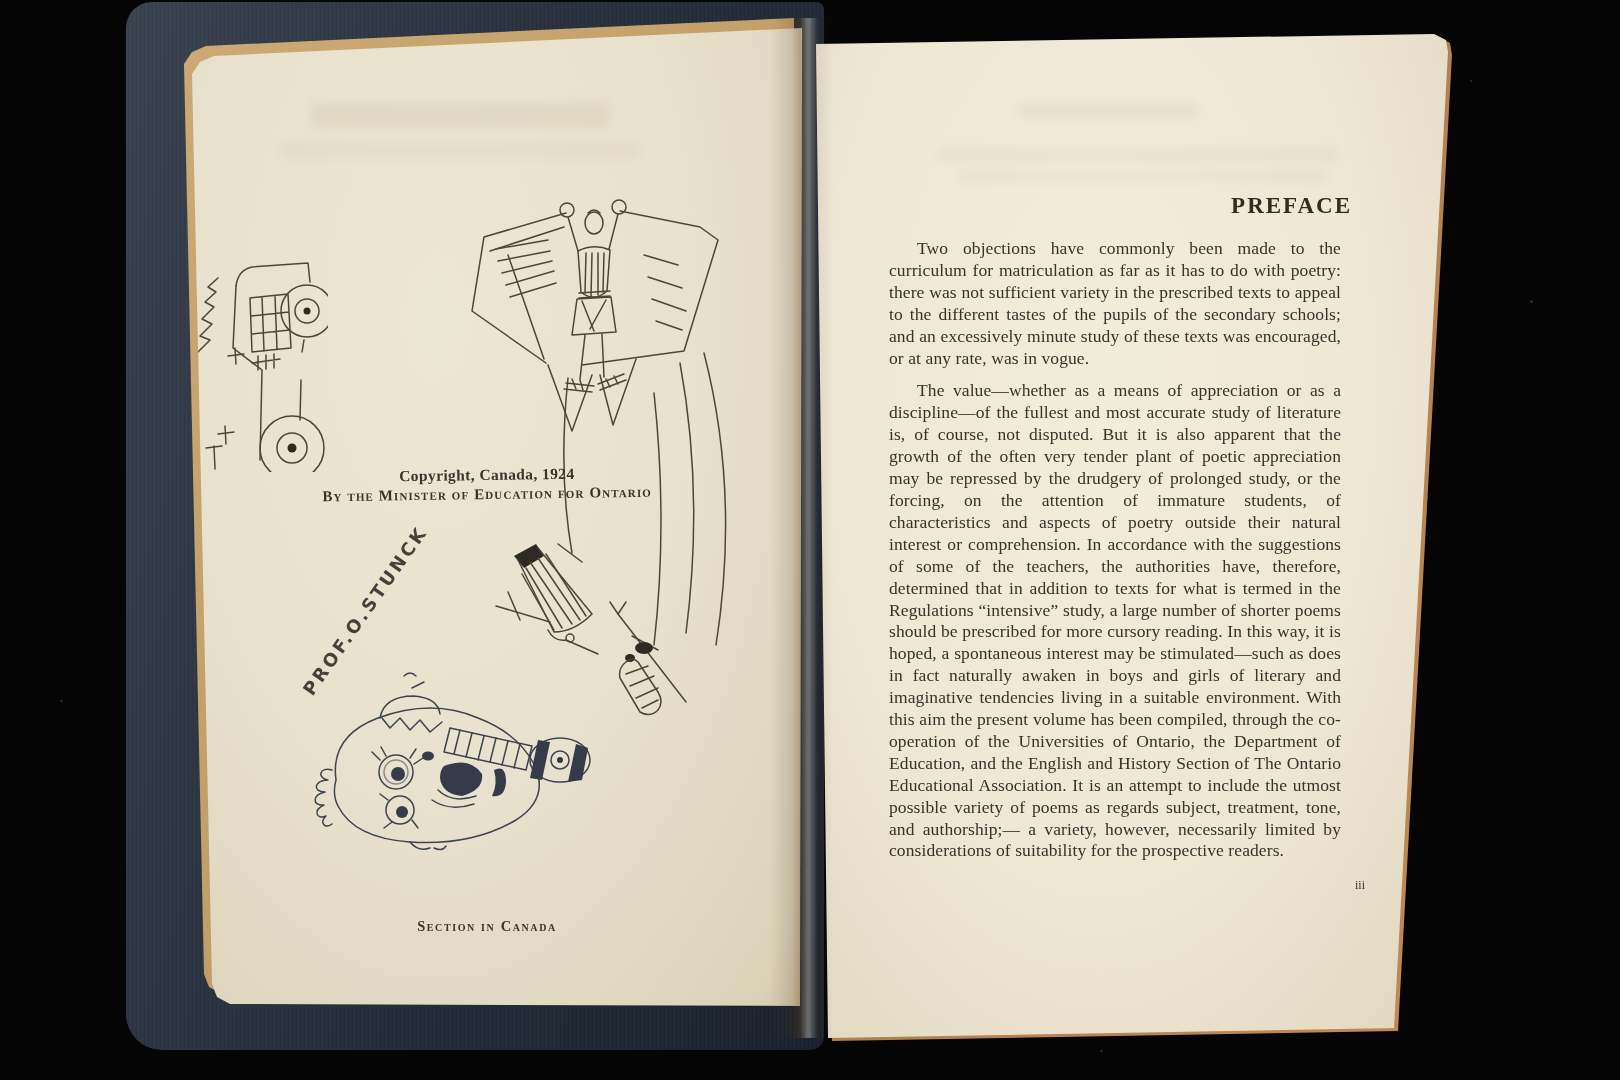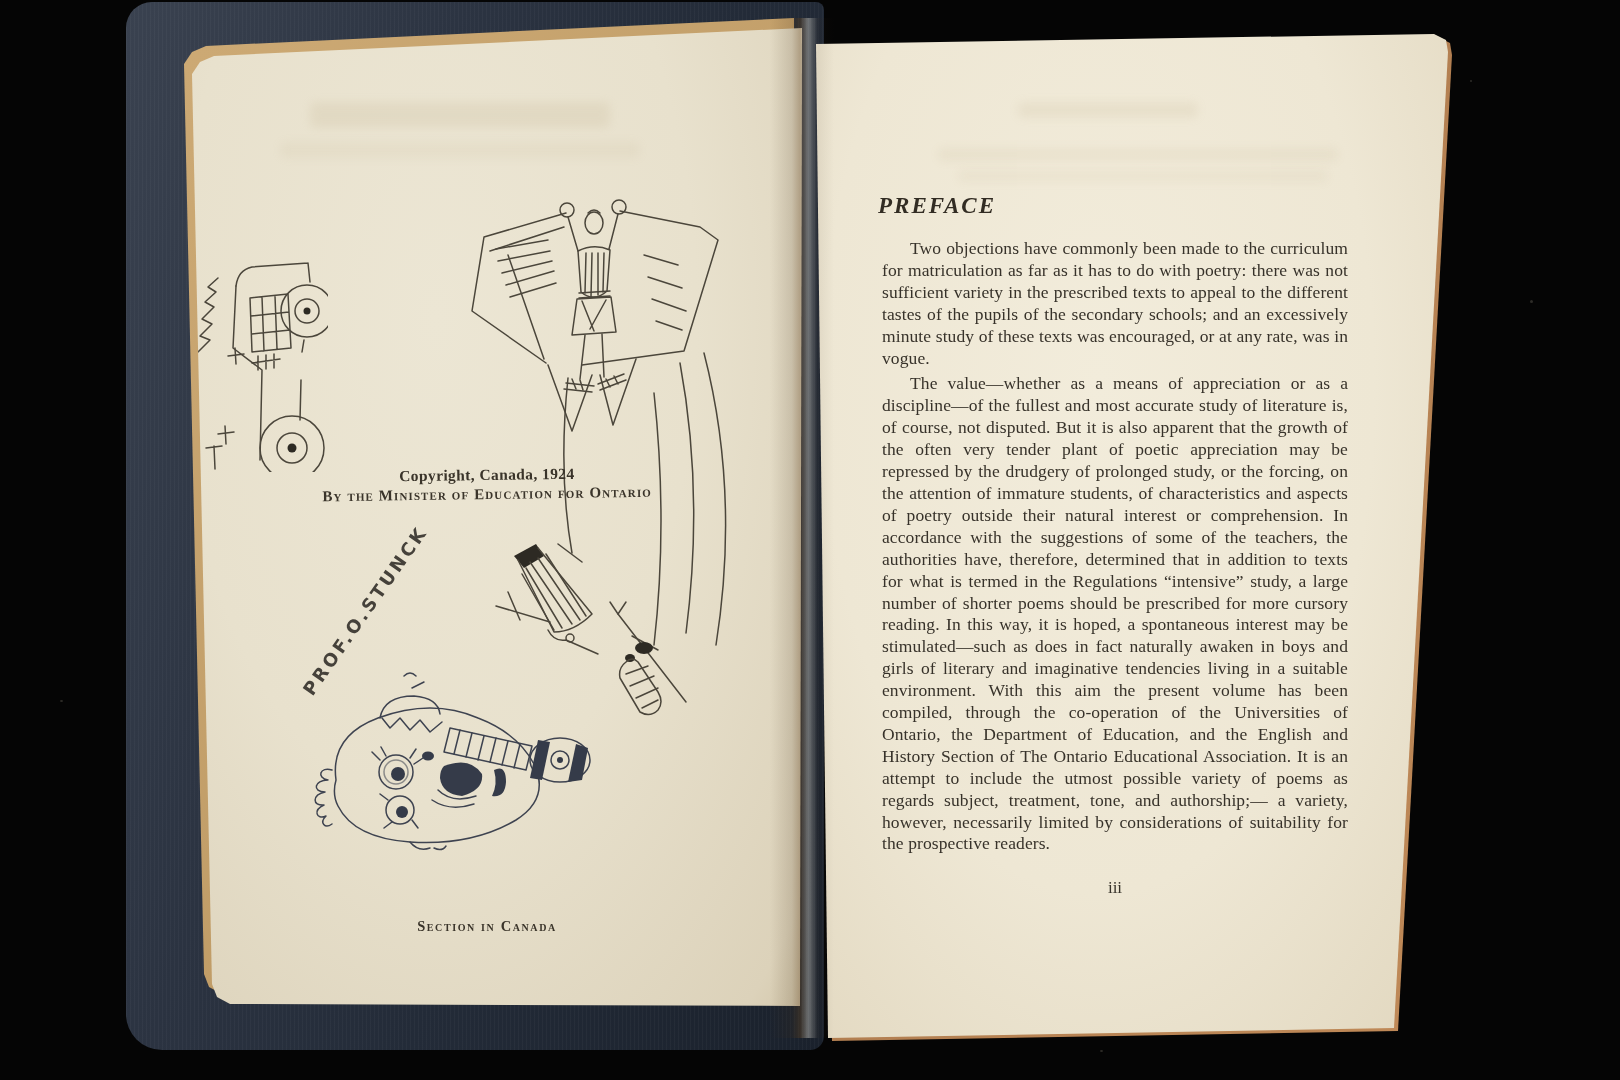--- a/index.html
+++ b/index.html
@@ -50,25 +50,25 @@
          letter-spacing:3px;color:#45413a;font-weight:600;}
   .doodle{position:absolute;pointer-events:none;}
   .doodle path,.doodle circle,.doodle ellipse{fill:none;stroke:#4b463b;stroke-width:1.5;
          stroke-linecap:round;stroke-linejoin:round;}
   .doodle .fill{fill:#2d2a23;stroke:none;}
   .doodle-face path,.doodle-face circle,.doodle-face ellipse{stroke:#3e4350;}
   .doodle-face .fill{fill:#353b49;stroke:none;}
 
   
   .text-col{position:absolute;left:70px;top:163px;width:474px;color:#37322a;}
-  .preface-heading{text-align:left;font-size:23px;letter-spacing:2px;color:#322c23;margin:0 0 19px 0;font-style:italic;}
-  .para{margin:4px;text-align:justify;text-indent:28px;font-size:17.5px;line-height:21.9px;
+  .preface-heading{text-align:right;font-size:23px;letter-spacing:2px;color:#322c23;margin:0 0 19px 0;}
+  .para{margin:11px;text-align:justify;text-indent:28px;font-size:17.5px;line-height:21.9px;
         letter-spacing:0.1px;}
-  .page-number{position:absolute;left:70px;top:848px;width:474px;text-align:center;
-        font-size:17px;color:#37322a;}
+  .page-number{position:absolute;left:83px;top:848px;width:474px;text-align:right;
+        font-size:12px;color:#37322a;}
 </style>
 </head>
 <body>
 
 <div class="stage">
 
   <div class="speck" style="left:1530px;top:300px;width:3px;height:3px"></div>
   <div class="speck" style="left:1470px;top:80px;width:2px;height:2px"></div>
   <div class="speck" style="left:60px;top:700px;width:3px;height:2px"></div>
   <div class="speck" style="left:1100px;top:1050px;width:3px;height:2px"></div>

